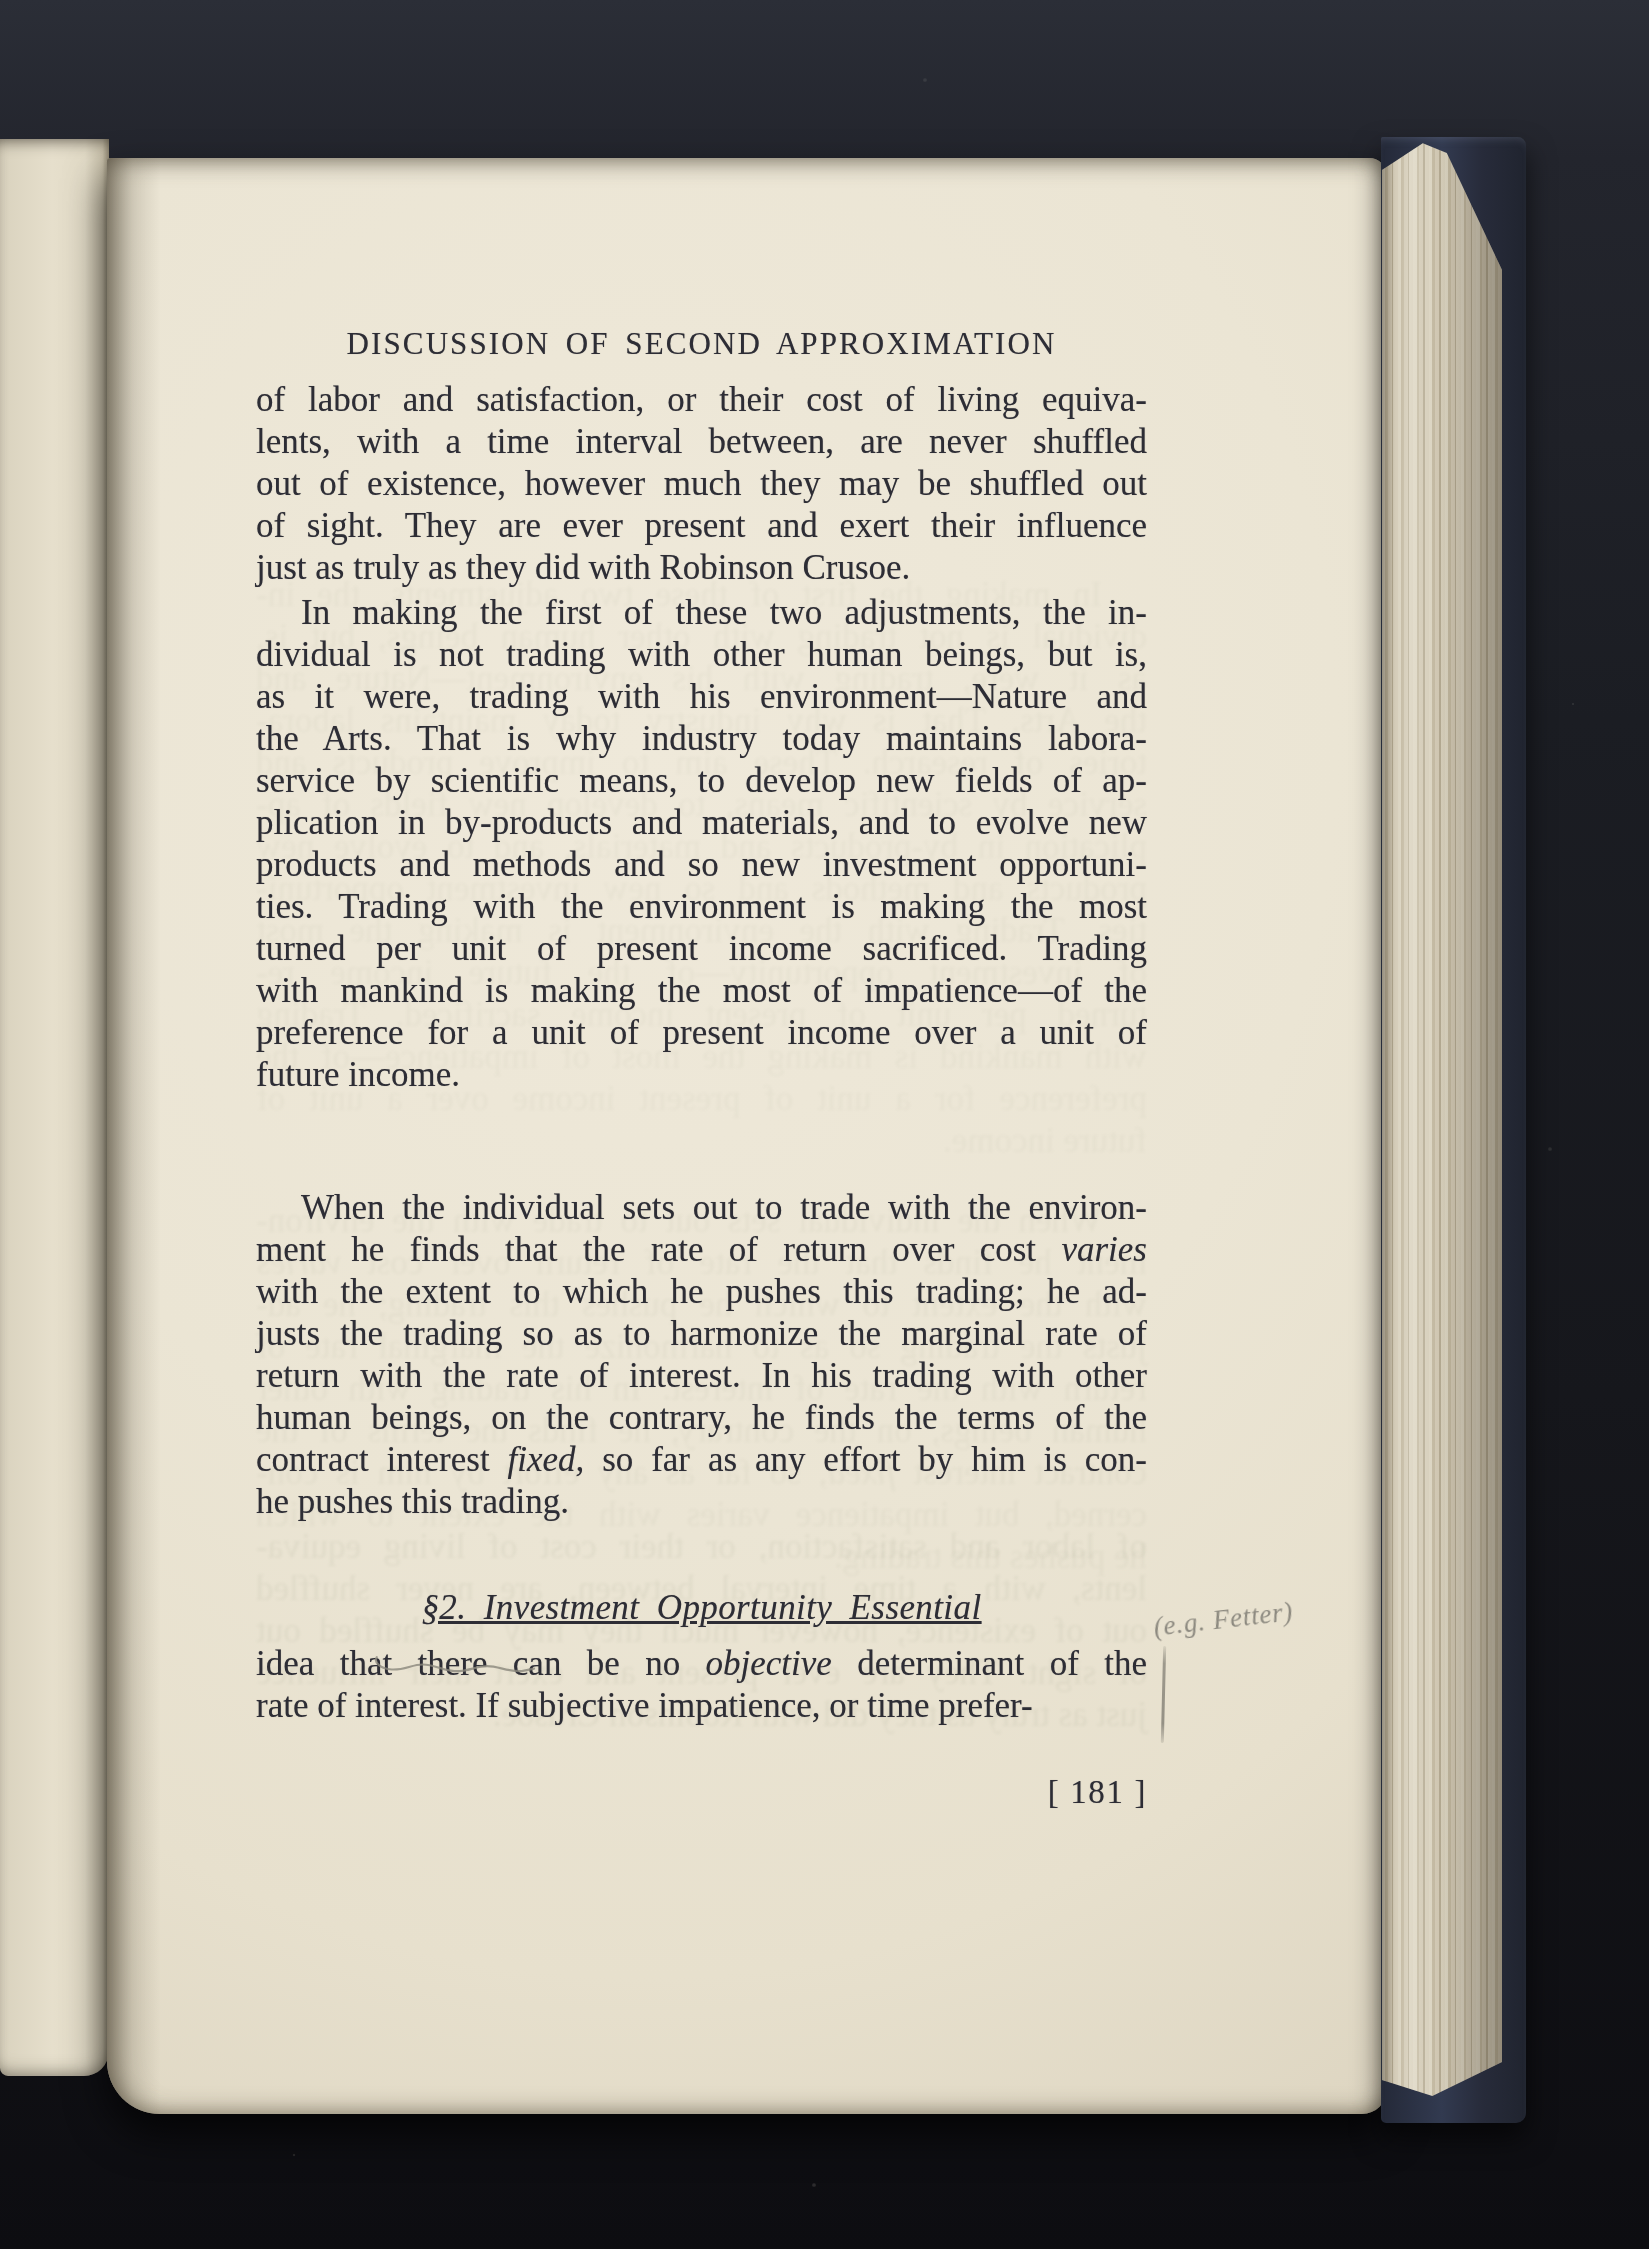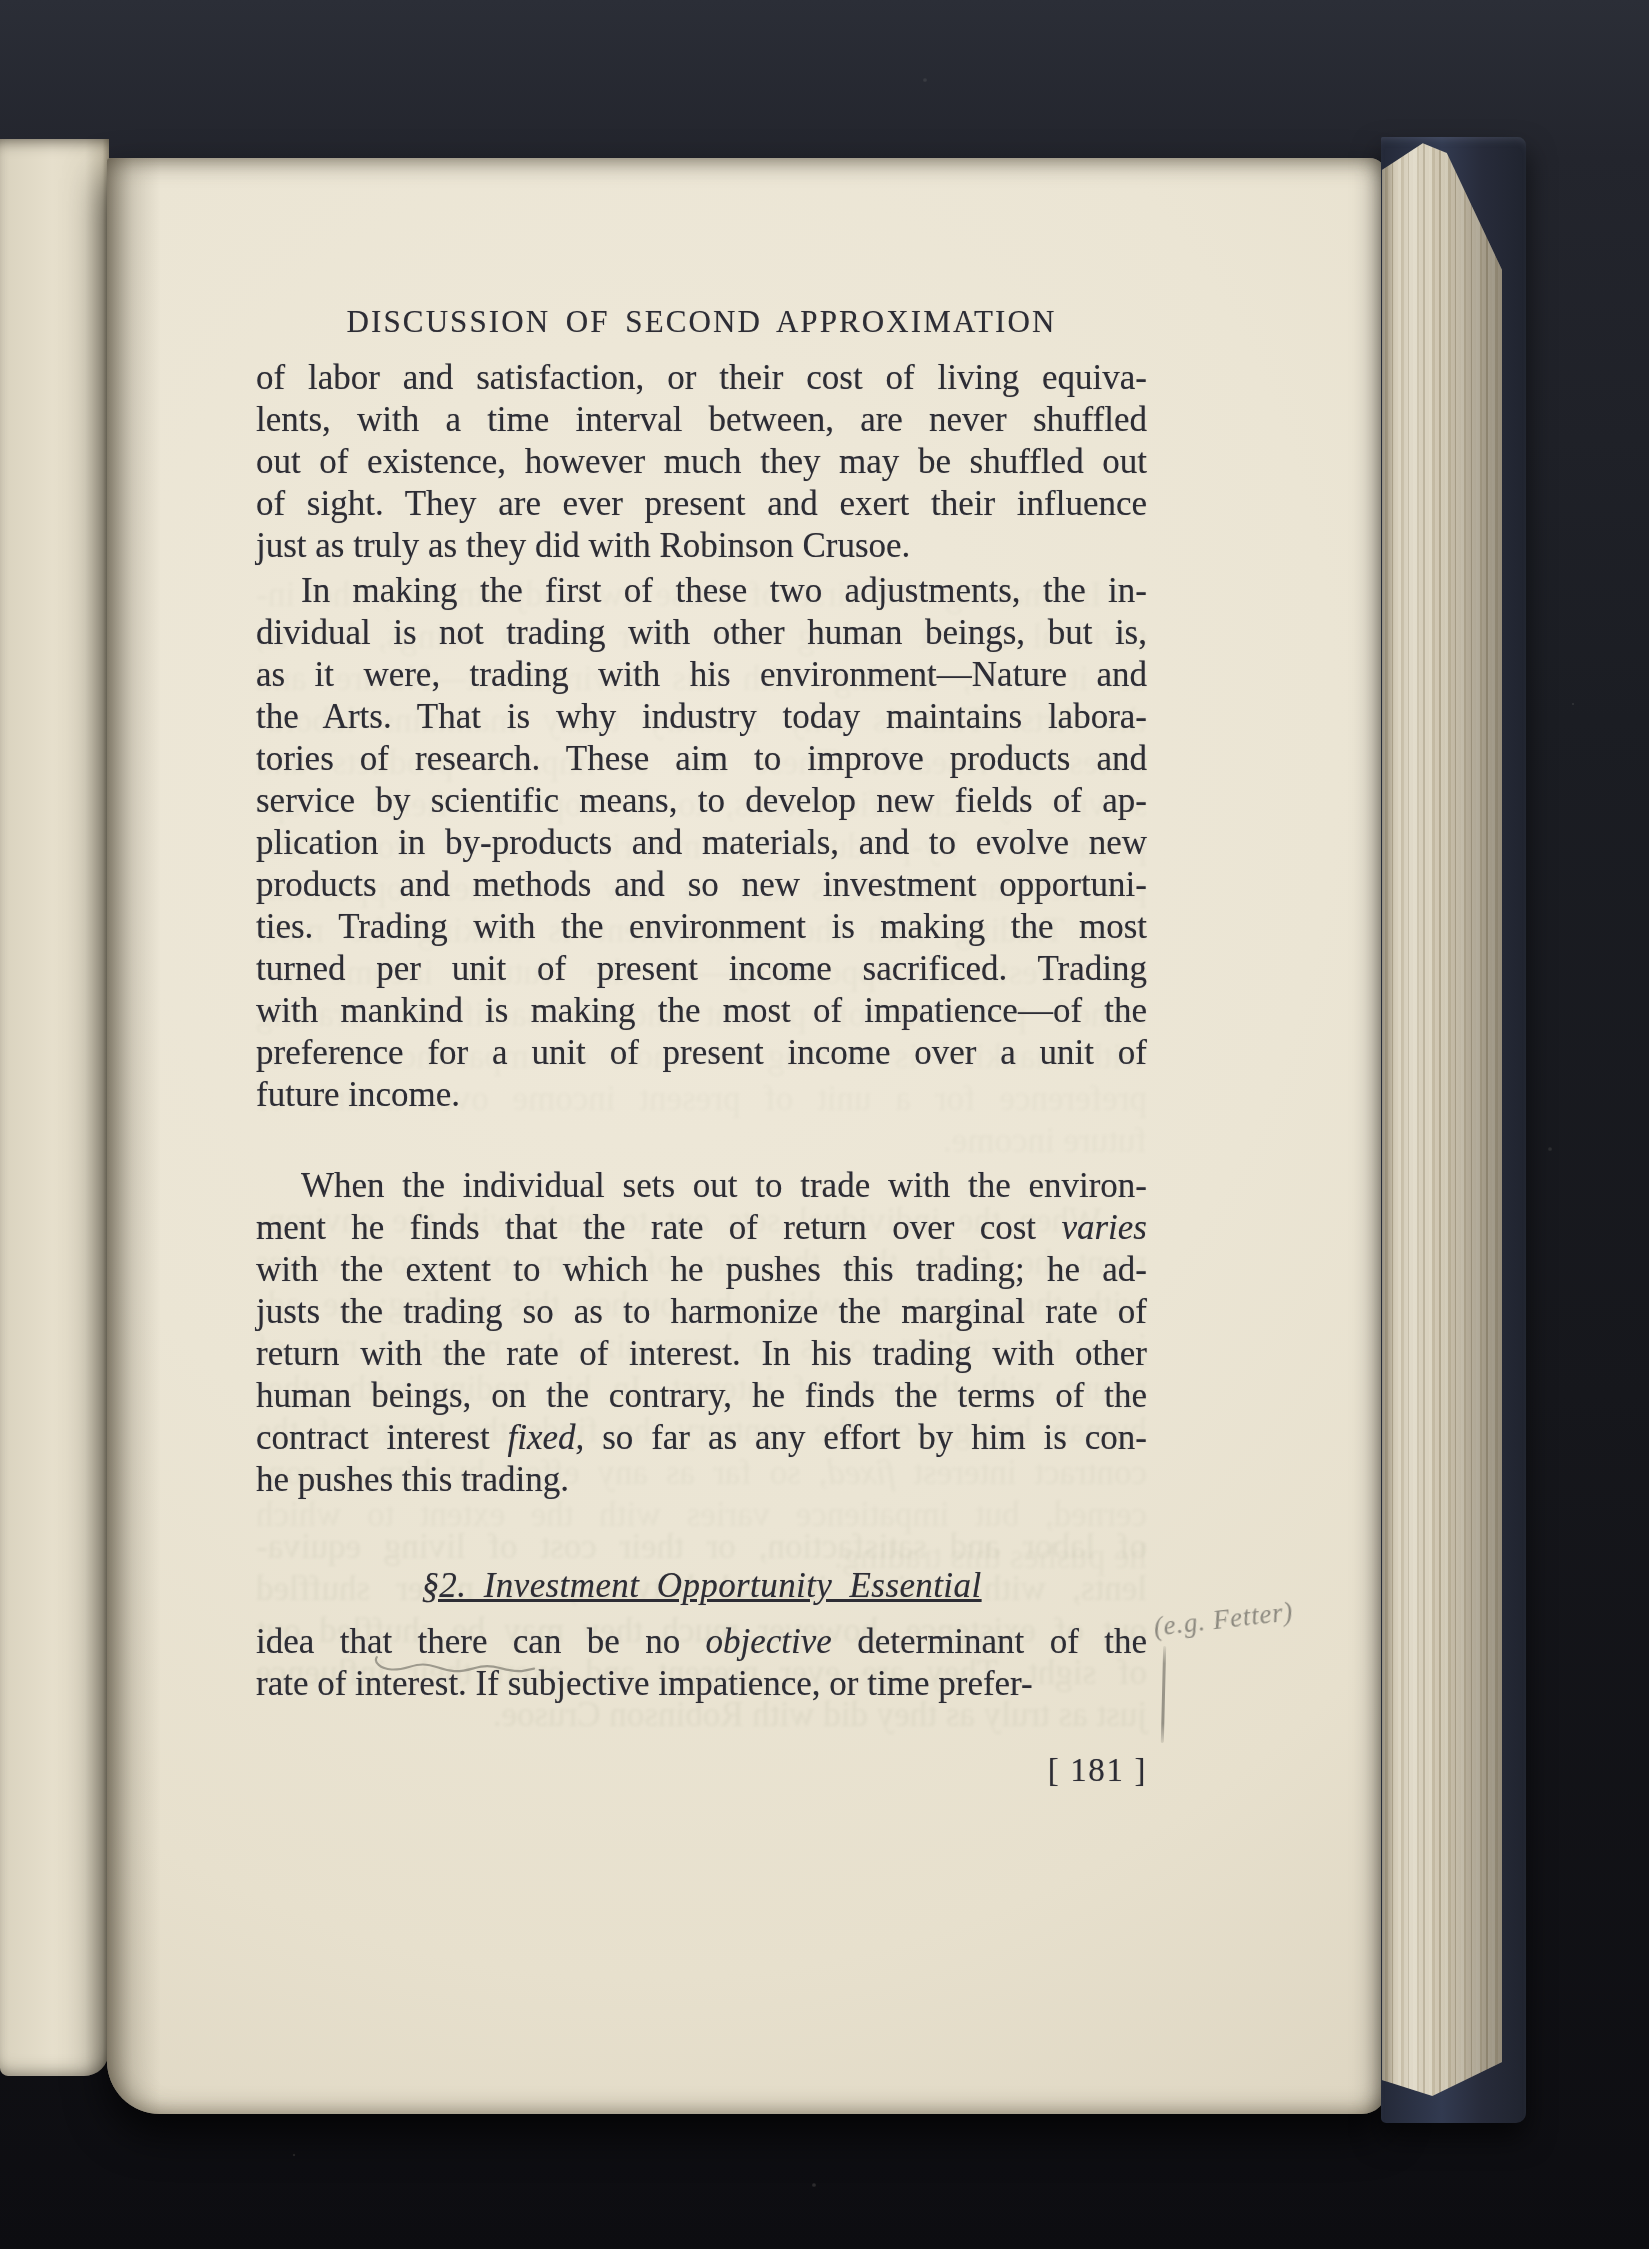--- a/index.html
+++ b/index.html
@@ -52,21 +52,21 @@
     box-shadow:0 15px 28px rgba(0,0,0,.6), inset 0 6.6px 8.2px -5px rgba(150,160,185,.25);
   }
   .fore-edge{
     position:absolute;left:1382px;top:140px;width:120px;height:1968px;
     background:
       linear-gradient(90deg,rgba(72,64,50,.45) 0,rgba(72,64,50,0) 13px,rgba(255,252,242,.28) 28px,rgba(0,0,0,0) 58px,rgba(58,50,38,.4) 100%),
       repeating-linear-gradient(90deg,#d9d2bf 0 3.3px,#c0b69e 3.3px 5.8px,#cfc6b1 5.8px 10px,#b2a890 10px 11.5px,#d4ccb8 11.5px 15.7px);
     clip-path:polygon(0 30px,34% 3.3px,54% 13px,100% 130px,100% 1922px,42% 1956px,0 1940px);
   }
   
-  .ink{color:#2d2d35;text-shadow:0 0 0.8px rgba(45,45,53,.4);}
+  .ink{color:#2d2d35;text-shadow:0 0 0.8px rgba(45,45,53,.4);margin-top:22px;}
   .running-head{
     position:absolute;left:256px;top:304px;width:891px;text-align:center;
     font-size:31px;line-height:36px;letter-spacing:2.1px;word-spacing:5.8px;
   }
   .para{position:absolute;left:256px;width:891px;font-size:35px;line-height:42px;}
   .p1{top:357px;} .p2{top:570px;} .p3{top:1165px;} .p4{top:1621px;}
   .line{text-align:justify;text-align-last:justify;}
   .line.last{text-align-last:left;}
   .line.ind{text-indent:45px;}
   .it{font-style:italic;}
@@ -155,21 +155,20 @@
       <div class="line"><span>lents, with a time interval between, are never shuffled</span></div>
       <div class="line"><span>out of existence, however much they may be shuffled out</span></div>
       <div class="line"><span>of sight. They are ever present and exert their influence</span></div>
       <div class="line last"><span>just as truly as they did with Robinson Crusoe.</span></div>
     </div>
   <div class="para p2 ink">
       <div class="line ind"><span>In making the first of these two adjustments, the in-</span></div>
       <div class="line"><span>dividual is not trading with other human beings, but is,</span></div>
       <div class="line"><span>as it were, trading with his environment—Nature and</span></div>
       <div class="line"><span>the Arts. That is why industry today maintains labora-</span></div>
-      <div class="line"><span>tories of research. These aim to improve products and</span></div>
       <div class="line"><span>service by scientific means, to develop new fields of ap-</span></div>
       <div class="line"><span>plication in by-products and materials, and to evolve new</span></div>
       <div class="line"><span>products and methods and so new investment opportuni-</span></div>
       <div class="line"><span>ties. Trading with the environment is making the most</span></div>
       <div class="line"><span>turned per unit of present income sacrificed. Trading</span></div>
       <div class="line"><span>with mankind is making the most of impatience—of the</span></div>
       <div class="line"><span>preference for a unit of present income over a unit of</span></div>
       <div class="line last"><span>future income.</span></div>
     </div>
   <div class="para p3 ink">

